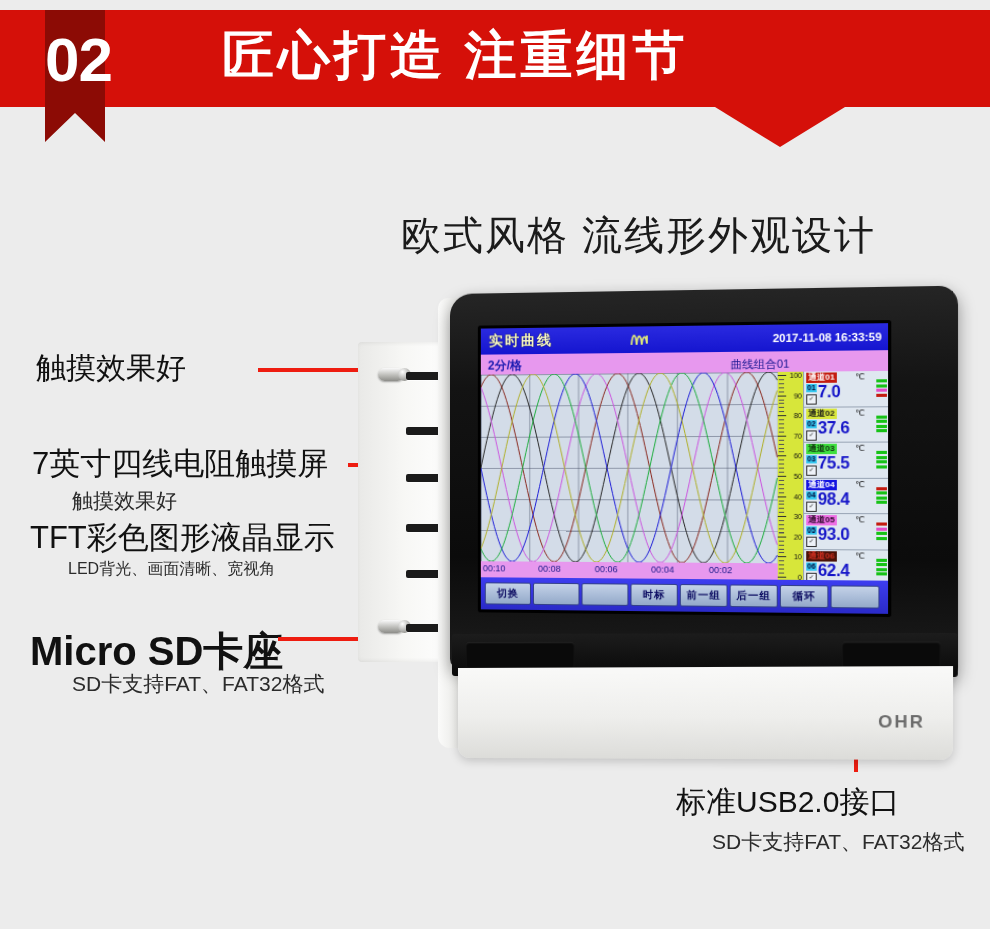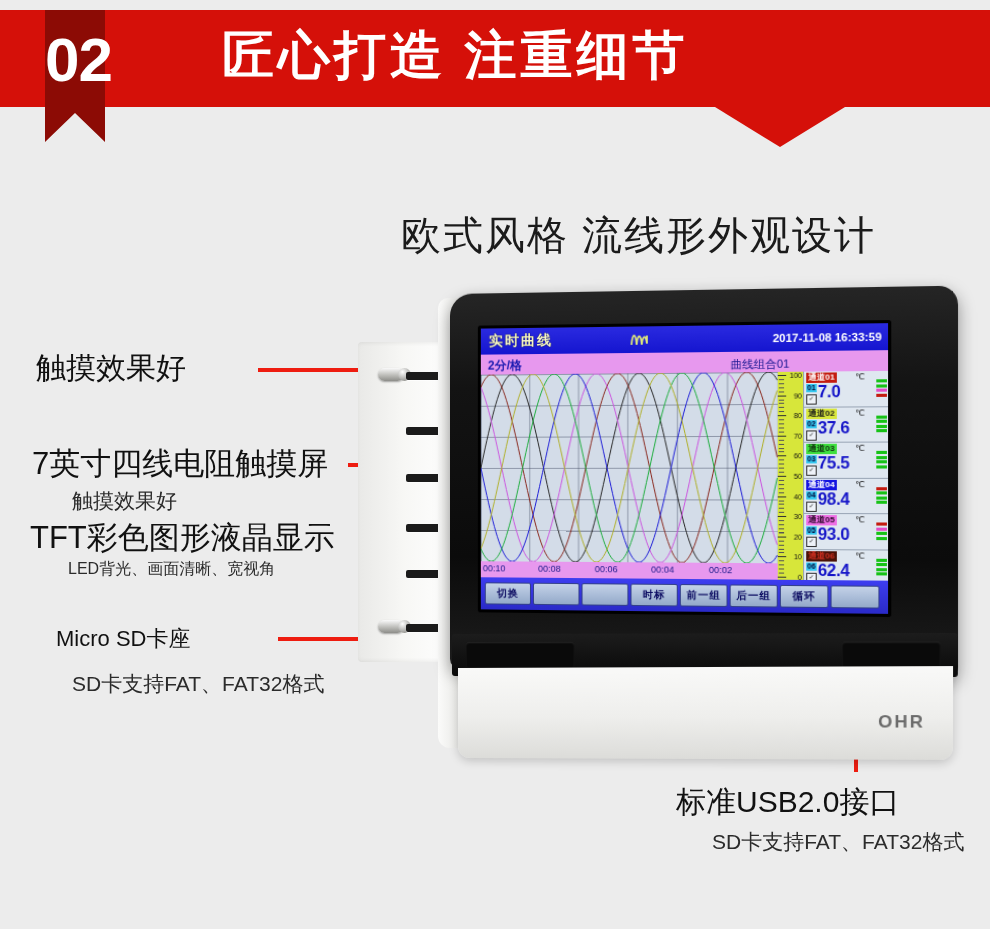--- a/index.html
+++ b/index.html
@@ -44,21 +44,21 @@
 
   
   .callout-title{position:absolute;color:#111;white-space:nowrap;}
   .callout-sub{position:absolute;color:#2b2b2b;white-space:nowrap;margin-left:36px;}
 
   #co1-title{left:36px;top:348px;font-size:30px;}
   #co2-title{left:32px;top:443px;font-size:31px;}
   #co2-sub{left:36px;top:487px;font-size:21px;}
   #co3-title{left:30px;top:517px;font-size:31px;}
   #co3-sub{left:32px;top:559px;font-size:16px;}
-  #co4-title{left:56px;top:624px;font-size:22px;}
+  #co4-title{left:30px;top:624px;font-size:40px;font-weight:bold;}
   #co4-sub{left:36px;top:670px;font-size:21px;}
   #co5-title{left:676px;top:782px;font-size:30px;}
   #co5-sub{left:676px;top:828px;font-size:21px;}
 
   
   .leader{position:absolute;background:#ee1c10;}
   .dot{position:absolute;background:#ee1c10;border-radius:50%;}
 
   #lead1{left:258px;top:368px;width:203px;height:4px;}
   #dot1{left:428px;top:363px;width:14px;height:14px;}

